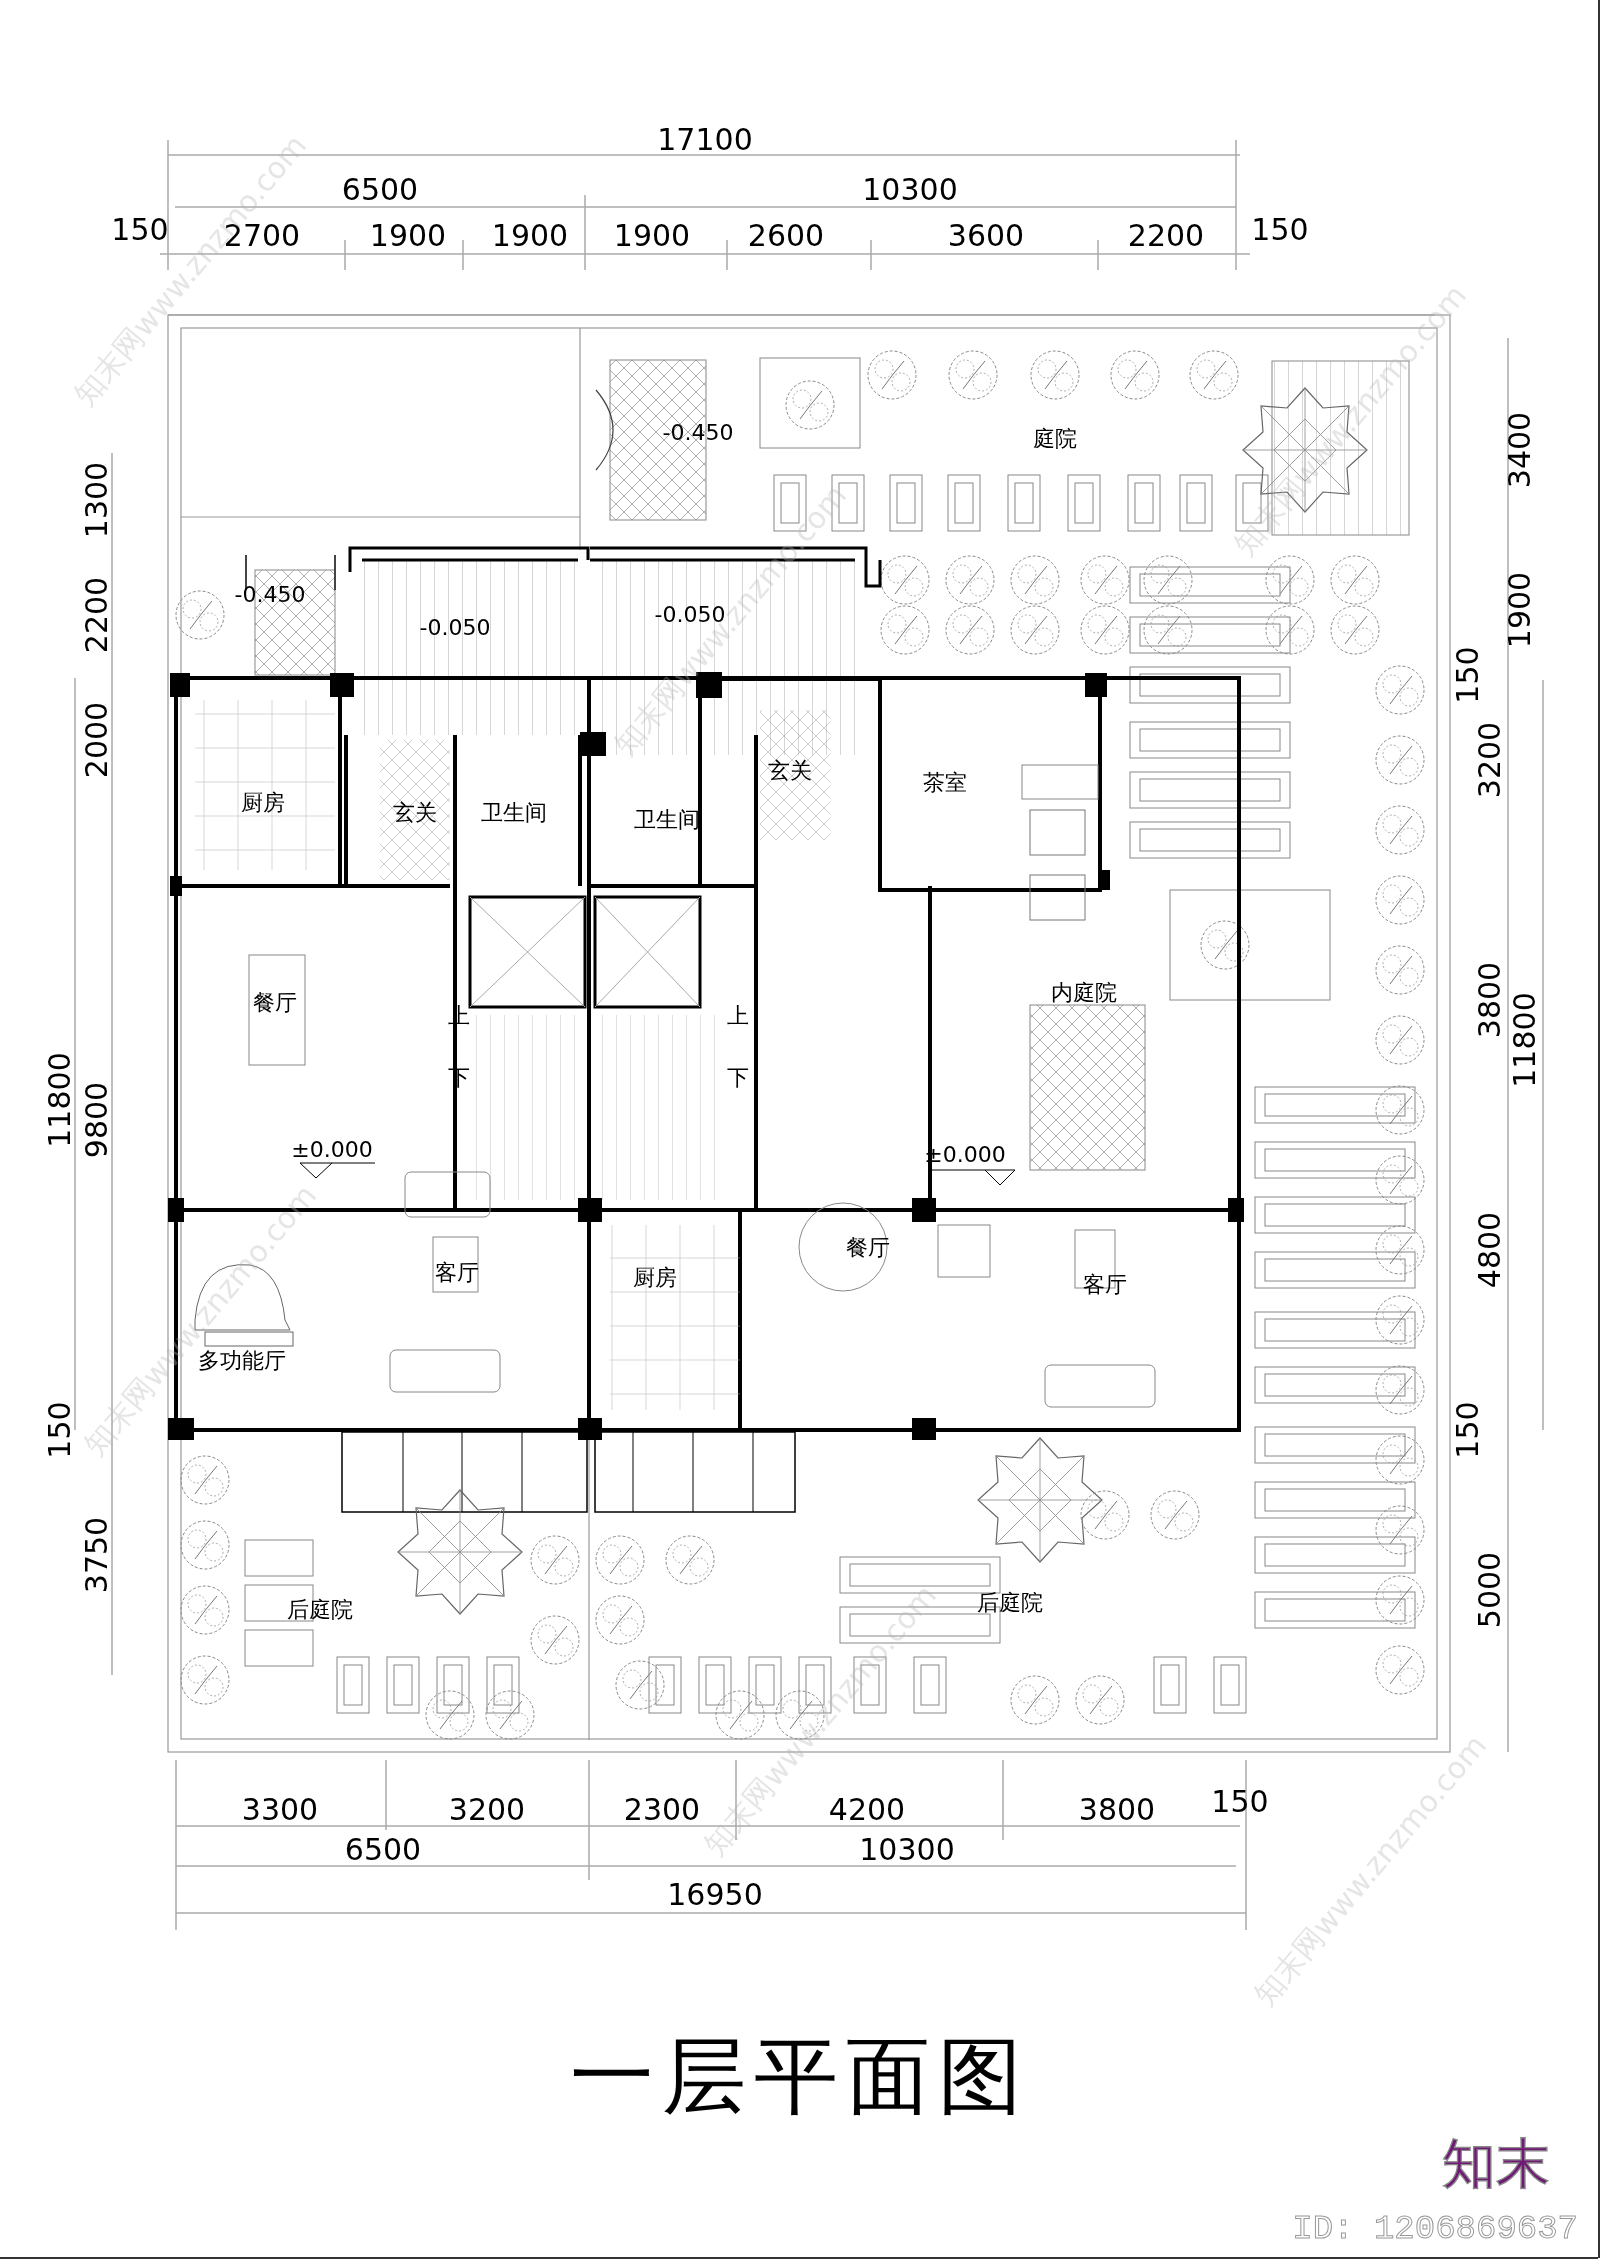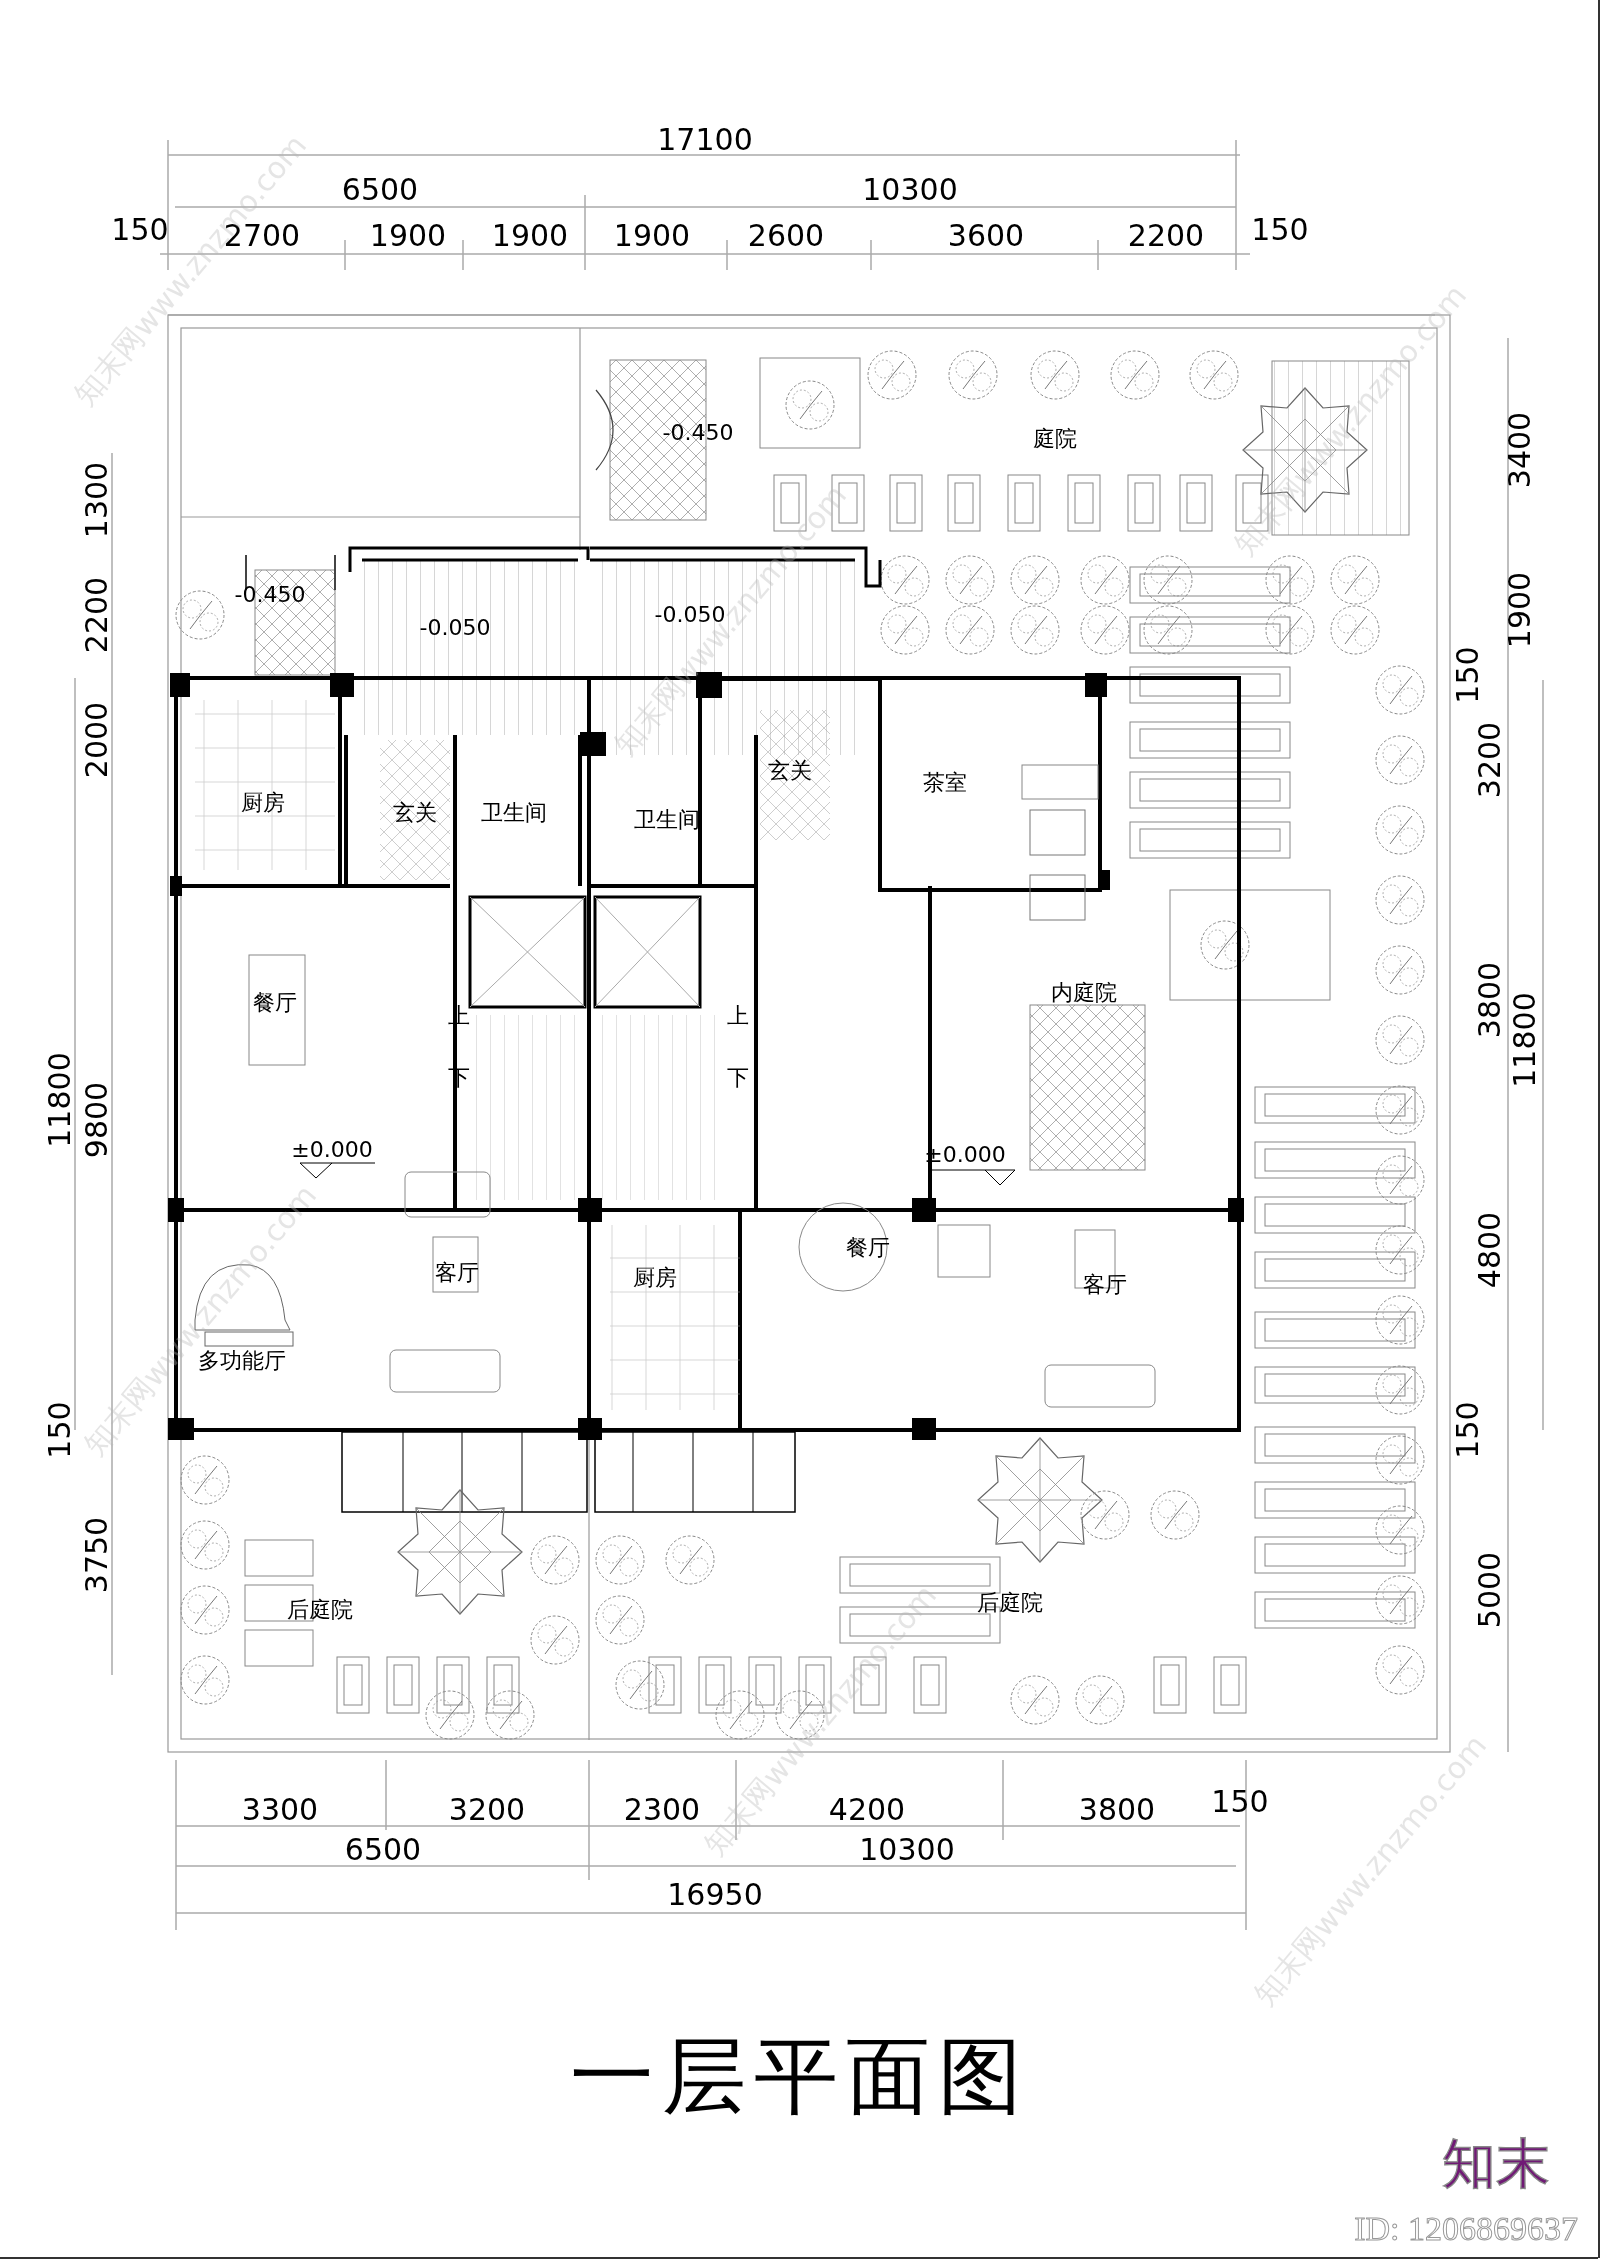--- a/index.html
+++ b/index.html
@@ -8,21 +8,21 @@
   #plan { position: absolute; left: 0; top: 0; width: 1600px; height: 2264px; }
   svg text { font-family: "DejaVu Sans", "Liberation Sans", sans-serif; }
   .dim { font-size: 30px; fill: #000; }
   .room { font-size: 22px; fill: #000; }
   .elev { font-size: 22px; fill: #000; }
   .title { position: absolute; left: 0; width: 1600px; top: 2020px; text-align: center;
            font-size: 84px; letter-spacing: 8px; font-family: "DejaVu Sans", sans-serif; }
   .brand { position: absolute; right: 50px; top: 2128px; font-size: 54px; color: #701a75;
            -webkit-text-stroke: 1.3px #888; font-family: "DejaVu Sans", sans-serif; }
   .brand-id { position: absolute; right: 22px; top: 2210px; font-size: 34px; color: #fff;
-              -webkit-text-stroke: 1px #999; font-family: Liberation Serif, serif; }
+              -webkit-text-stroke: 1px #999; font-family: Liberation Mono, monospace; }
   .frame { position: absolute; right: 0; top: 0; width: 2px; height: 2258px; background: #333; }
   .frame-b { position: absolute; left: 0; bottom: 5px; width: 1598px; height: 2px; background: #333; }
   .wm { position: absolute; font-size: 30px; color: rgba(180,180,180,0.35); transform: rotate(-50deg);
         white-space: nowrap; font-family: "DejaVu Sans", sans-serif; pointer-events: none; }
 </style>
 </head>
 <body>
 
 <svg id="plan" viewBox="0 0 1600 2264" xmlns="http://www.w3.org/2000/svg">
   <defs>

